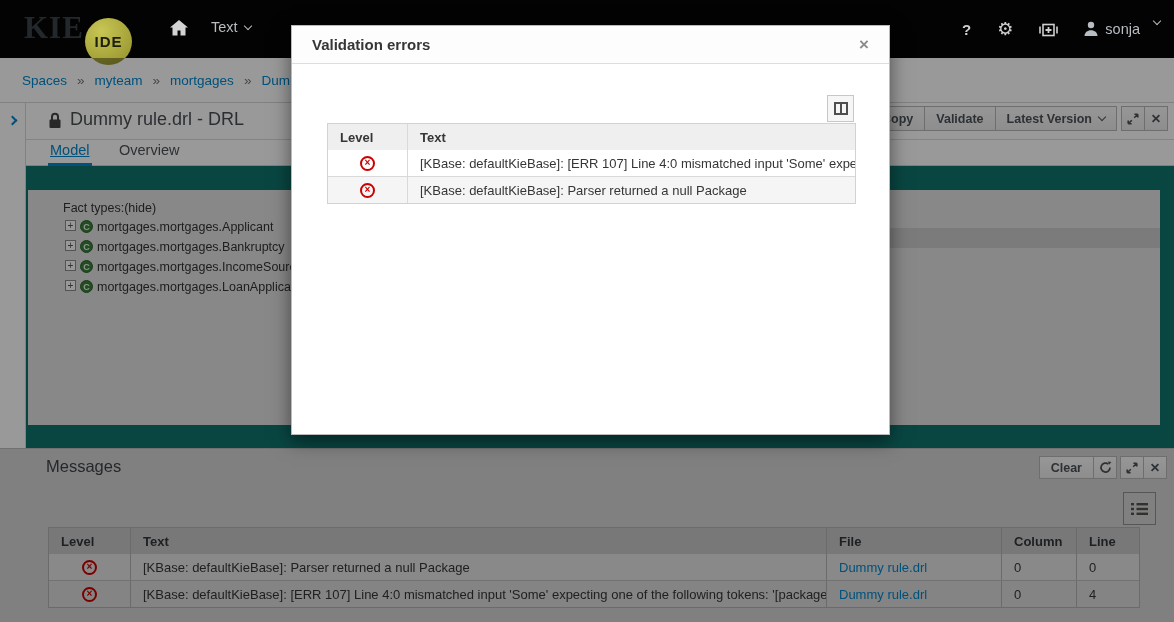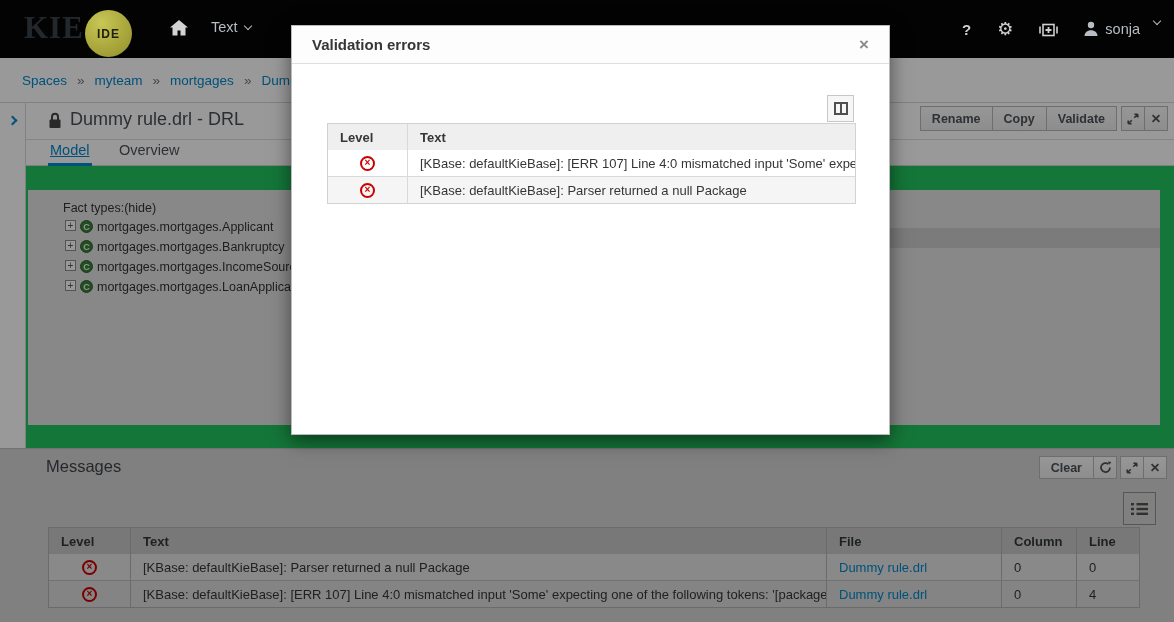--- a/index.html
+++ b/index.html
@@ -1,24 +1,24 @@
 <!DOCTYPE html>
 <html><head>
 <meta charset="utf-8">
 <style>
   * { margin:0; padding:0; box-sizing:border-box; }
   body { font-family:"Liberation Sans", sans-serif; background:#555; }
-  #app { position:relative; width:1174px; height:622px; background:#22c55e; overflow:hidden; }
+  #app { position:relative; width:1174px; height:622px; background:#0f766e; overflow:hidden; }
 
   
   .navbar { position:absolute; left:0; top:0; width:1174px; height:58px; background:#030303; z-index:10; }
   .brand-text { position:absolute; left:24px; top:10px; font-family:"Liberation Serif", serif; font-weight:bold; font-size:31px; color:#23282d; letter-spacing:1px; }
-  .brand-badge { position:absolute; left:85px; top:10px; width:47px; height:47px; border-radius:50%;
+  .brand-badge { position:absolute; left:85px; top:18px; width:47px; height:47px; border-radius:50%;
     background:radial-gradient(circle at 35% 28%, #c8c655 0%, #aaa83c 55%, #8f8d2e 100%);
-    color:#20200f; font-weight:bold; font-size:12px; letter-spacing:1px; display:flex; align-items:center; justify-content:center; }
+    color:#20200f; font-weight:bold; font-size:15px; letter-spacing:1px; display:flex; align-items:center; justify-content:center; }
   .home-btn { position:absolute; left:170px; top:20px; cursor:pointer; }
   .menu-btn { position:absolute; left:211px; top:19px; color:#b7bdc3; font-size:14.5px; cursor:pointer; display:flex; align-items:center; }
   .nav-right { position:absolute; right:14px; top:0; height:58px; display:flex; align-items:center; gap:26px; }
   .help-icon::before { content:"?"; }
   .help-icon { color:#cfcfcf; font-size:15px; font-weight:bold; cursor:pointer; }
   .gear-icon::before { content:"⚙"; }
   .gear-icon { color:#cfcfcf; font-size:18px; cursor:pointer; line-height:1; }
   .user-group { display:flex; align-items:flex-start; gap:7px; color:#b7bdc3; font-size:14.5px; cursor:pointer; }
   .caret { display:inline-block; width:6px; height:6px; border-right:1.6px solid currentColor; border-bottom:1.6px solid currentColor; transform:rotate(45deg); margin-left:7px; margin-top:-3px; }
 
@@ -183,20 +183,24 @@
           <rect x="1.5" y="7.5" width="11" height="8.5" rx="1" fill="#454545"></rect>
         </svg>
     </span>
     <span class="page-title">Dummy rule.drl - DRL</span>
   </div>
 
   <div class="toolbar">
     <button class="btn">Rename</button>
     <button class="btn">Copy</button>
     <button class="btn">Validate</button>
+    <button class="btn">
+      <span>Latest Version</span>
+      <span class="caret"></span>
+    </button>
   </div>
   <div class="toolbar2">
     <button class="btn square">
       <svg width="12" height="12" viewBox="0 0 12 12">
           <path d="M7.2 4.8 L10.8 1.2 M10.8 1.2 v3.4 M10.8 1.2 h-3.4 M4.8 7.2 L1.2 10.8 M1.2 10.8 v-3.4 M1.2 10.8 h3.4" stroke="#4d5258" stroke-width="1.6" fill="none"></path>
         </svg>
     </button>
     <button class="btn square">
         <b>✕</b>
       </button>

